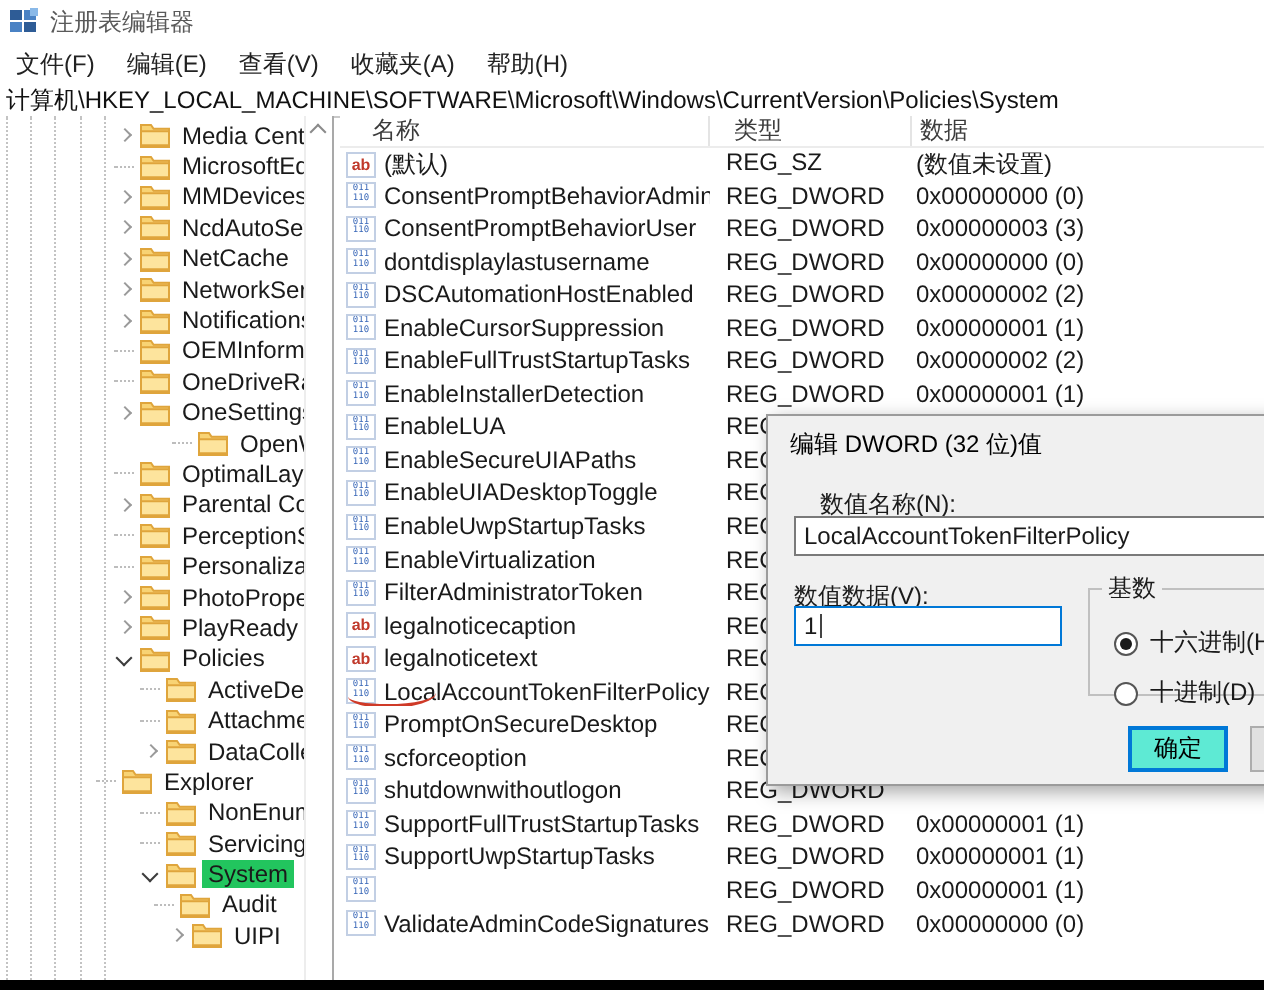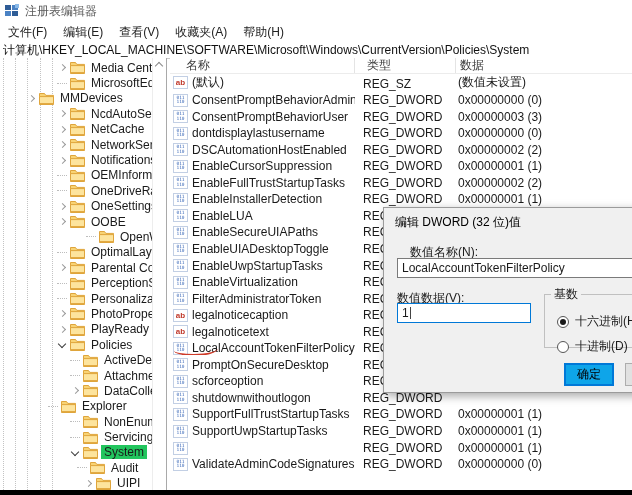--- a/index.html
+++ b/index.html
@@ -29,21 +29,21 @@
   .tsel.selected{background:#22c55e;}
   .tscroll{position:absolute;right:0;top:0;bottom:0;width:13px;background:#fff;border-left:1px solid #ededed;}
   .tscroll .up{position:absolute;left:3px;top:5px;width:5px;height:5px;border-left:1.4px solid #8a8a8a;border-top:1.4px solid #8a8a8a;transform:rotate(45deg);}
   
   .listpanel{position:absolute;left:170px;top:58px;right:0;bottom:5px;background:#fff;overflow:hidden;}
   .lheader{display:flex;height:15px;border-bottom:1px solid #ececec;color:#3c3c3c;}
   .lheader .hc{line-height:15px;}
   .hc.c-name{width:185px;padding-left:16px;border-right:1px solid #e4e4e4;box-sizing:border-box;}
   .hc.c-type{width:101px;padding-left:12px;border-right:1px solid #e4e4e4;box-sizing:border-box;}
   .hc.c-data{flex:1;padding-left:4px;}
-  .lrow{display:flex;height:16.55px;align-items:flex-end;white-space:nowrap;}
+  .lrow{display:flex;height:16.55px;align-items:flex-start;white-space:nowrap;}
   .cell{overflow:hidden;}
   .cell.c-name{width:185px;display:flex;align-items:center;box-sizing:border-box;padding-left:3px;position:relative;}
   .cell.c-type{width:101px;padding-left:8px;box-sizing:border-box;}
   .cell.c-data{flex:1;padding-left:2px;}
   .vicon{width:13px;height:11px;border:1px solid #c2cfe4;background:#fff;margin-right:4px;flex:0 0 13px;display:inline-flex;align-items:center;justify-content:center;overflow:hidden;}
   .vicon.dword{color:#3a68b8;font-family:"DejaVu Sans Mono",monospace;font-size:4.5px;line-height:4.5px;}
   .vicon.dword::before{content:"011\A 110";white-space:pre;}
   .vicon.sz{color:#c0392b;font-size:8px;font-weight:bold;}
   .vicon.sz::before{content:"ab";}
   .nwrap{position:relative;display:inline-block;}
@@ -60,21 +60,21 @@
   .dlg-input{position:absolute;left:13px;top:95px;width:128px;height:18px;background:#fff;border:1.5px solid #0078d7;
     line-height:18px;padding-left:4px;display:flex;align-items:center;}
   .caret{display:inline-block;width:1px;height:12px;background:#444;margin-left:1px;}
   .dlg-group{position:absolute;left:160px;top:78px;width:150px;height:60px;border:1px solid #c0c0c0;margin:0;padding:0;}
   .dlg-group legend{margin-left:6px;padding:0 3px;}
   .radio{position:absolute;left:12px;display:flex;align-items:center;gap:6px;}
   .radio.r1{top:10px;}
   .radio.r2{top:35px;}
   .rb{width:12px;height:12px;border-radius:50%;border:1px solid #555;background:#fff;box-sizing:border-box;position:relative;flex:0 0 12px;}
   .rb.checked::after{content:"";position:absolute;left:2px;top:2px;width:6px;height:6px;border-radius:50%;background:#1a1a1a;}
-  .okbtn{position:absolute;left:180px;top:155px;width:50px;height:23px;background:#0ea5e9;border:2px solid #0078d7;
+  .okbtn{position:absolute;left:180px;top:155px;width:50px;height:23px;background:#5eead4;border:2px solid #0078d7;
     font-family:inherit;font-size:12px;color:#000;padding:0;}
   .cancelbtn{position:absolute;left:241px;top:155px;width:50px;height:23px;background:#e1e1e1;border:1px solid #adadad;
     font-family:inherit;font-size:12px;color:#000;padding:0;}
   
   .bottomstrip{position:absolute;left:0;right:0;bottom:0;height:5px;background:#000;}
 </style>
 </head>
 <body>
 
 <div class="titlebar">
@@ -122,21 +122,21 @@
       <div class="trow" style="padding-left: 57px;">
     <span class="tarrow none"></span>
     <span class="tfolder">
       <svg width="15" height="13" viewBox="0 0 15 13">
         <path d="M0.5 1.5 h5 l1.3 1.9 h7.7 v9.1 h-14 z" fill="#f8d374" stroke="#dfa53c" stroke-width="1"></path>
         <path d="M0.5 4.6 h14 v7 h-14 z" fill="#fde49d" stroke="#dfa53c" stroke-width="1"></path>
       </svg>
     </span>
     <span class="tsel"><span class="tlabel">MicrosoftEdg</span></span>
   </div>
-      <div class="trow" style="padding-left: 26px; align-items: center;">
+      <div class="trow" style="padding-left: 57px; align-items: center;">
     <span class="tarrow collapsed"></span>
     <span class="tfolder">
       <svg width="15" height="13" viewBox="0 0 15 13">
         <path d="M0.5 1.5 h5 l1.3 1.9 h7.7 v9.1 h-14 z" fill="#f8d374" stroke="#dfa53c" stroke-width="1"></path>
         <path d="M0.5 4.6 h14 v7 h-14 z" fill="#fde49d" stroke="#dfa53c" stroke-width="1"></path>
       </svg>
     </span>
     <span class="tsel"><span class="tlabel">MMDevices</span></span>
   </div>
       <div class="trow" style="padding-left: 57px;">
@@ -201,30 +201,20 @@
   </div>
       <div class="trow" style="padding-left: 57px;">
     <span class="tarrow collapsed"></span>
     <span class="tfolder">
       <svg width="15" height="13" viewBox="0 0 15 13">
         <path d="M0.5 1.5 h5 l1.3 1.9 h7.7 v9.1 h-14 z" fill="#f8d374" stroke="#dfa53c" stroke-width="1"></path>
         <path d="M0.5 4.6 h14 v7 h-14 z" fill="#fde49d" stroke="#dfa53c" stroke-width="1"></path>
       </svg>
     </span>
     <span class="tsel"><span class="tlabel">OneSettings</span></span>
-  </div>
-      <div class="trow" style="padding-left: 57px;">
-    <span class="tarrow collapsed"></span>
-    <span class="tfolder">
-      <svg width="15" height="13" viewBox="0 0 15 13">
-        <path d="M0.5 1.5 h5 l1.3 1.9 h7.7 v9.1 h-14 z" fill="#f8d374" stroke="#dfa53c" stroke-width="1"></path>
-        <path d="M0.5 4.6 h14 v7 h-14 z" fill="#fde49d" stroke="#dfa53c" stroke-width="1"></path>
-      </svg>
-    </span>
-    <span class="tsel"><span class="tlabel">OOBE</span></span>
   </div>
       <div class="trow" style="padding-left: 86px;">
     <span class="tarrow none"></span>
     <span class="tfolder">
       <svg width="15" height="13" viewBox="0 0 15 13">
         <path d="M0.5 1.5 h5 l1.3 1.9 h7.7 v9.1 h-14 z" fill="#f8d374" stroke="#dfa53c" stroke-width="1"></path>
         <path d="M0.5 4.6 h14 v7 h-14 z" fill="#fde49d" stroke="#dfa53c" stroke-width="1"></path>
       </svg>
     </span>
     <span class="tsel"><span class="tlabel">OpenWith</span></span>

